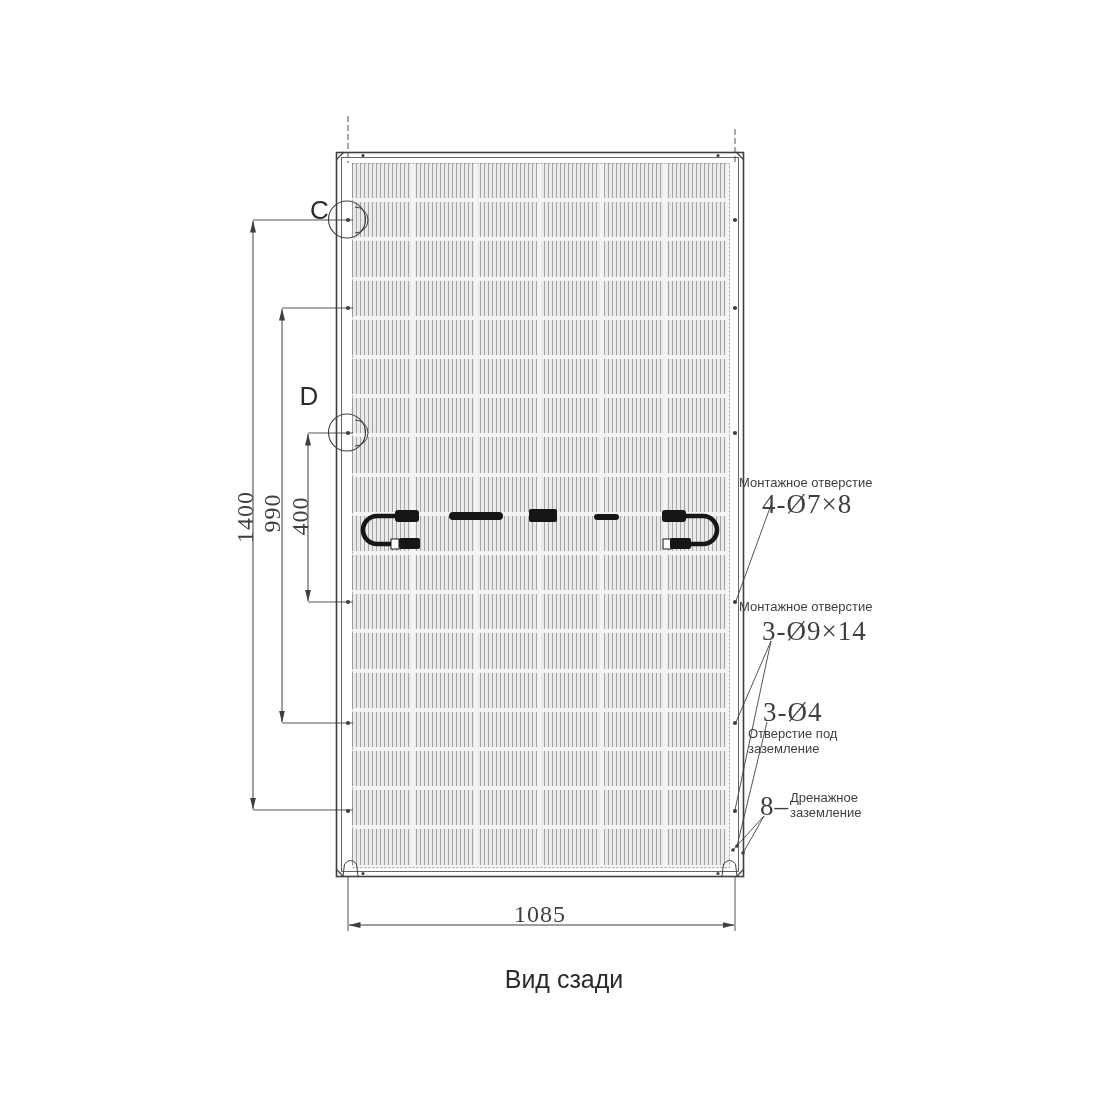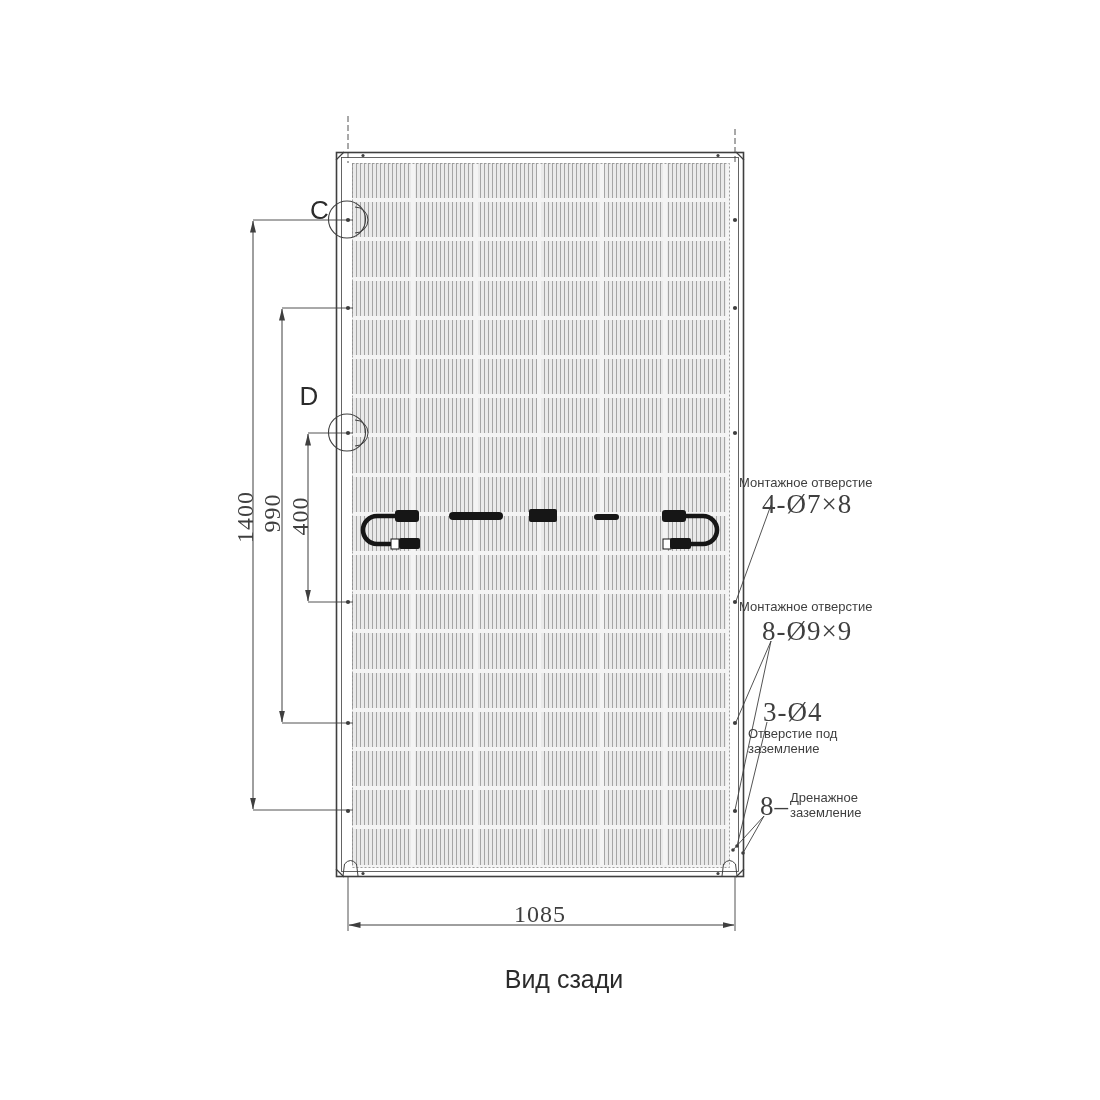--- a/index.html
+++ b/index.html
@@ -141,21 +141,21 @@
 
   <div class="t dim vrot" style="left:245px;top:517px">1400</div>
   <div class="t dim vrot" style="left:272px;top:513px">990</div>
   <div class="t dim vrot" style="left:300px;top:516px">400</div>
   <div class="t dim ctr" style="left:540px;top:914px">1085</div>
 
   <div class="t ru" style="left:739px;top:476px">Монтажное отверстие</div>
   <div class="t spec" style="left:762px;top:491px">4-Ø7×8</div>
 
   <div class="t ru" style="left:739px;top:600px">Монтажное отверстие</div>
-  <div class="t spec" style="left:762px;top:618px">8-Ø9×9</div>
+  <div class="t spec" style="left:762px;top:618px">3-Ø9×14</div>
 
   <div class="t spec" style="left:763px;top:699px">3-Ø4</div>
   <div class="t ru" style="left:748px;top:727px">Отверстие под
 заземление</div>
 
   <div class="t spec" style="left:760px;top:793px">8–</div>
   <div class="t ru" style="left:790px;top:791px">Дренажное
 заземление</div>
 
   <div class="t caption ctr" style="left:564px;top:973px">Вид сзади</div>

